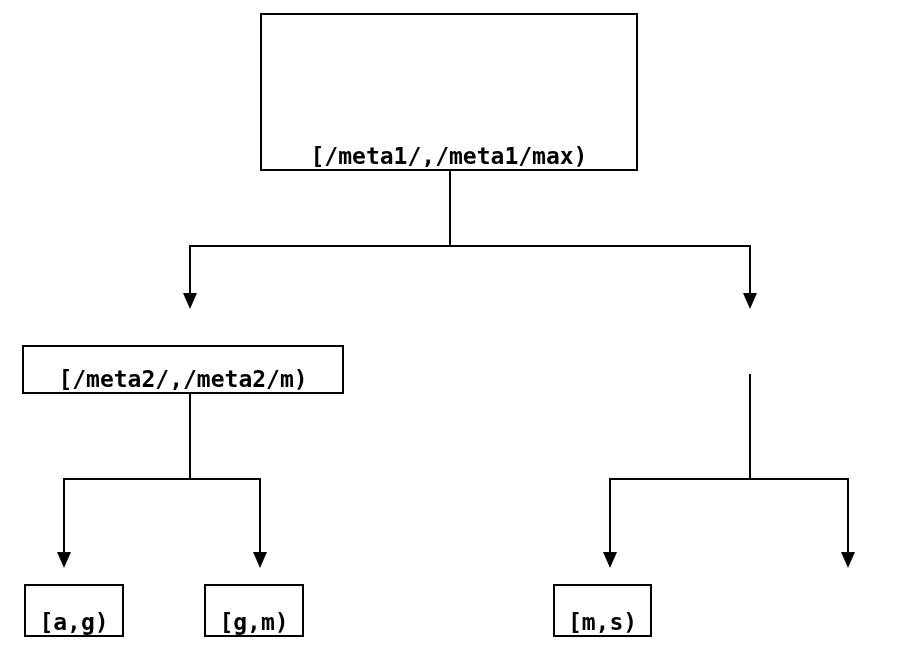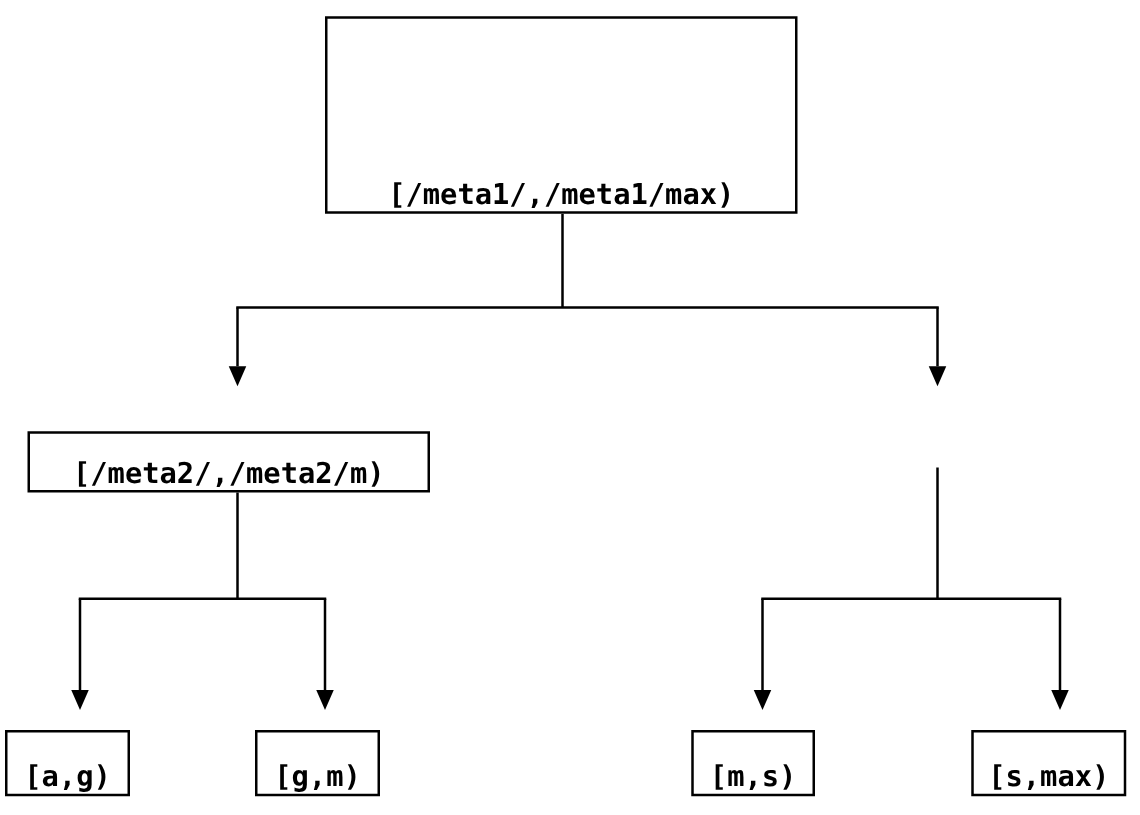--- a/index.html
+++ b/index.html
@@ -23,21 +23,21 @@
     box-sizing:border-box;
     border:2px solid var(--line);
     background:var(--bg);
     display:flex;align-items:flex-end;justify-content:center;
     font-weight:700;font-size:23px;color:var(--text);
     white-space:nowrap;
   }
   .node-root  {left:260px;top:13px;width:378px;height:158px;}
   .node-left  {left:22px; top:325px;width:322px;height:49px;margin-top:20px;}
   .node-right {left:582px;top:325px;width:318px;height:49px;}
-  .node-leaf-ag  {left:4px;  top:584px;width:100px;height:53px;}
+  .node-leaf-ag  {left:24px;  top:584px;width:100px;height:53px;}
   .node-leaf-gm  {left:204px;top:584px;width:100px;height:53px;}
   .node-leaf-ms  {left:553px;top:584px;width:99px; height:53px;}
   .node-leaf-smax{left:777px;top:584px;width:124px;height:53px;}
 </style>
 </head>
 <body>
 
 <div class="canvas">
 
   <svg class="connectors" viewBox="0 0 912 652" xmlns="http://www.w3.org/2000/svg" aria-hidden="true">
@@ -78,17 +78,14 @@
   </div>
 
   <div class="node node-leaf-ms">
     <span>[m,s)</span>
   </div>
 
   <div class="node node-leaf-gm">
     <span>[g,m)</span>
   </div>
 
-  <div class="node node-leaf-smax">
-    <span>[s,max)</span>
-  </div>
 
 </div>
 
 </body></html>

